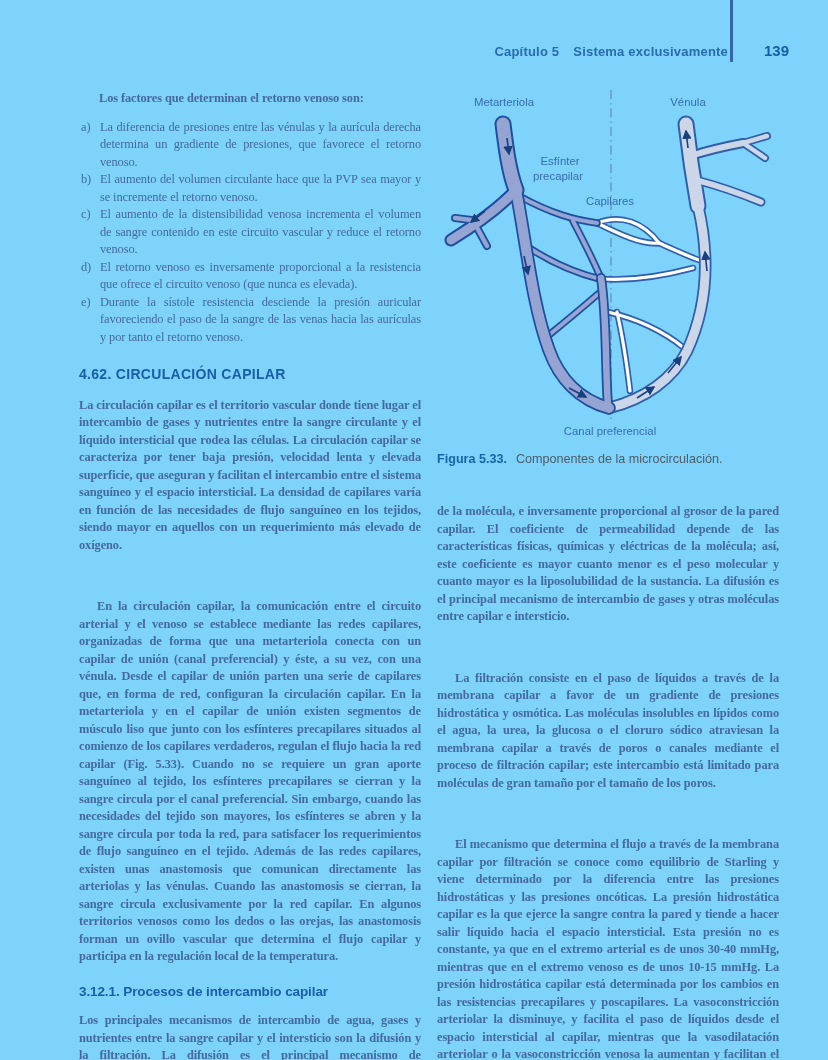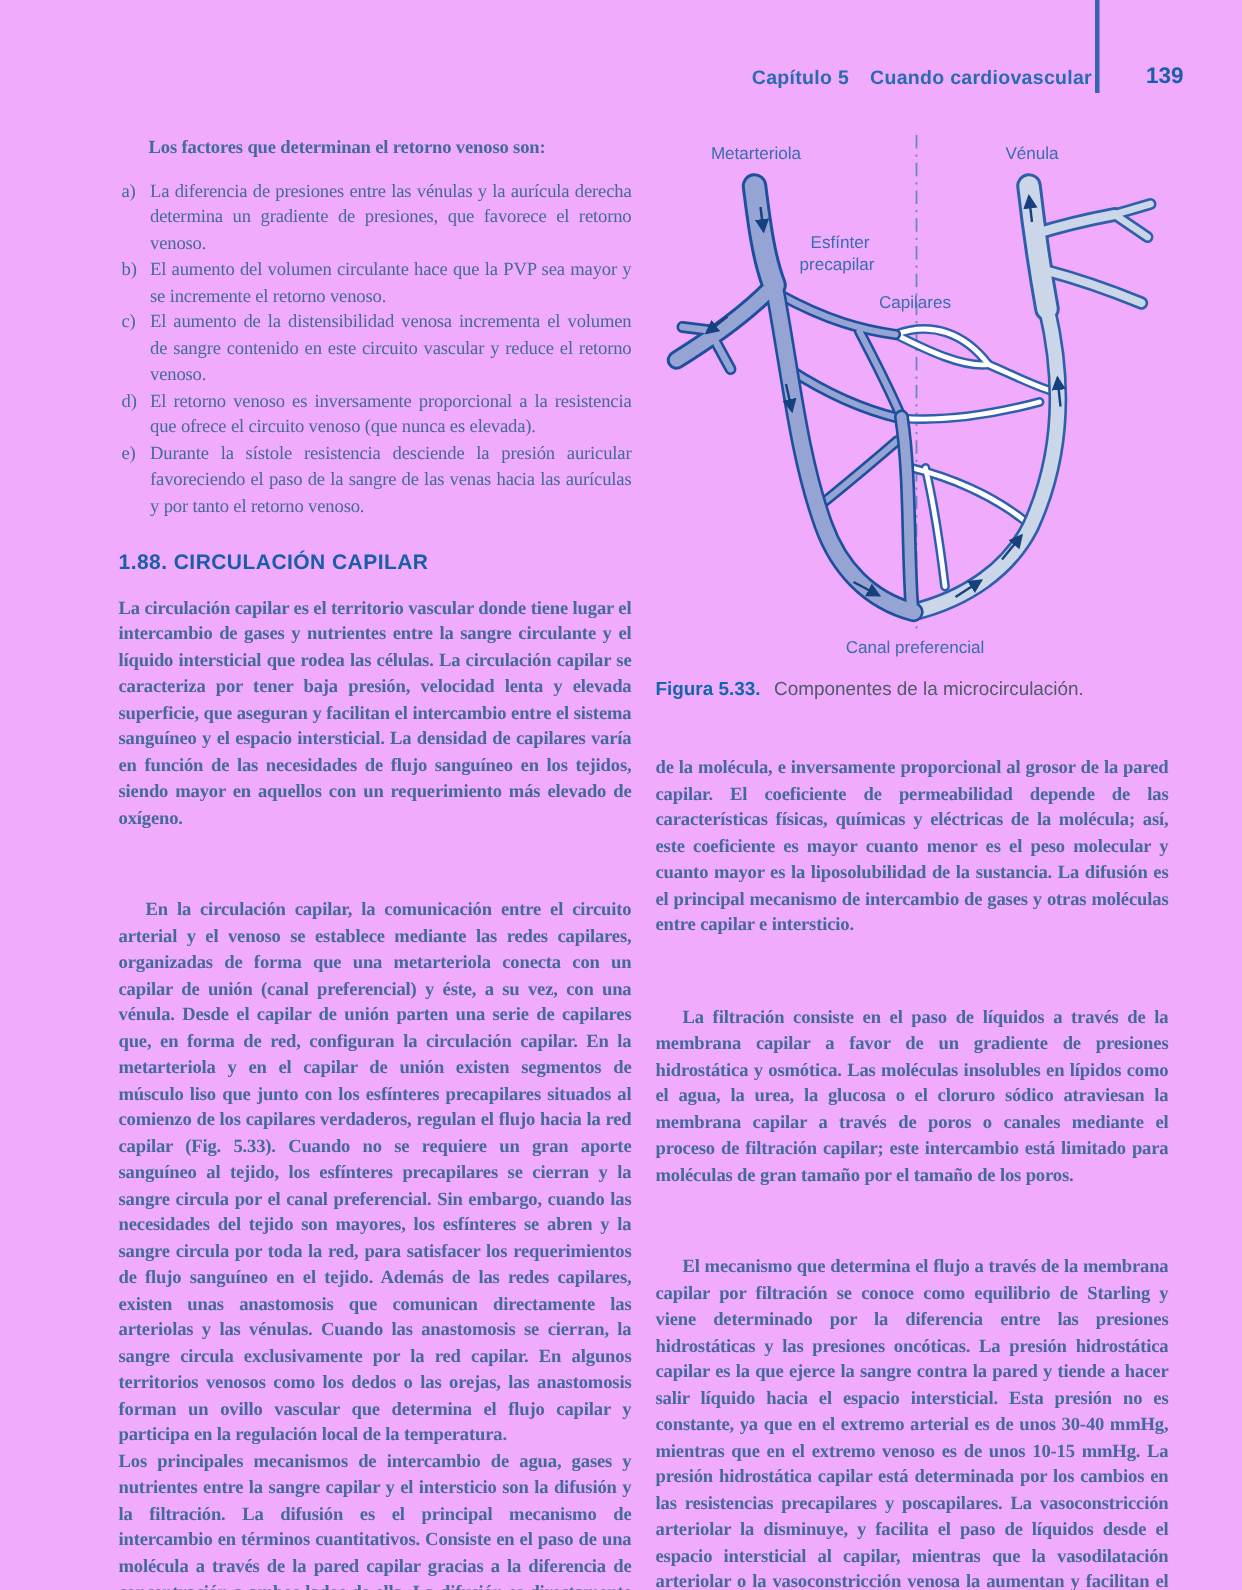--- a/index.html
+++ b/index.html
@@ -11,21 +11,21 @@
     --fig-outline:#1e4f9e;
     --fig-outline-venous:#2f5fab;
     --fig-arterial-fill:#96a4d4;
     --fig-venous-fill:#ccd6e9;
     --caption-gray:#4f5b66;
   }
   *{box-sizing:border-box;margin:0;padding:0;}
   html,body{background:#ffffff;}
   body{width:828px;height:1060px;position:relative;overflow:hidden;
        font-family:"Liberation Serif","DejaVu Serif",serif;}
-  .page{position:absolute;inset:0;background:#f0abfc;}
+  .page{position:absolute;inset:0;background:#7dd3fc;}
 
   
   .top-rule{position:absolute;left:730px;top:0;width:3px;height:62px;background:var(--rule-blue);}
   .running-head{position:absolute;top:44px;left:300px;width:428px;
        display:flex;justify-content:flex-end;gap:14px;
        font-family:"Liberation Sans","DejaVu Sans",sans-serif;
        font-size:13px;font-weight:600;color:var(--running-head-blue);letter-spacing:.2px;}
   .page-number{position:absolute;top:42px;left:764px;
        font-family:"Liberation Sans","DejaVu Sans",sans-serif;
        font-size:15px;font-weight:bold;color:var(--heading-blue);}
@@ -69,21 +69,21 @@
        font-size:11.4px;fill:var(--fig-label-blue);text-anchor:middle;}
 </style>
 </head>
 <body>
 
 <div class="page">
 
   <div class="top-rule"></div>
   <div class="running-head">
     <span>Capítulo 5</span>
-    <span>Cuando cardiovascular</span>
+    <span>Sistema exclusivamente</span>
   </div>
   <div class="page-number">139</div>
 
   <div class="col col-left">
     <p class="para intro">Los factores que determinan el retorno venoso son:</p>
     <div class="flist">
       <div class="li">
         <span class="lbl">a)</span>
         <span class="txt">La diferencia de presiones entre las vénulas y la aurícula derecha determina un gradiente de presiones, que favorece el retorno venoso.</span>
       </div>
@@ -97,23 +97,24 @@
       </div>
       <div class="li">
         <span class="lbl">d)</span>
         <span class="txt">El retorno venoso es inversamente proporcional a la resistencia que ofrece el circuito venoso (que nunca es elevada).</span>
       </div>
       <div class="li">
         <span class="lbl">e)</span>
         <span class="txt">Durante la sístole resistencia desciende la presión auricular favoreciendo el paso de la sangre de las venas hacia las aurículas y por tanto el retorno venoso.</span>
       </div>
     </div>
-    <h2 class="sec">1.88.  CIRCULACIÓN CAPILAR</h2>
+    <h2 class="sec">4.62.  CIRCULACIÓN CAPILAR</h2>
     <p class="para">La circulación capilar es el territorio vascular donde tiene lugar el intercambio de gases y nutrientes entre la sangre circulante y el líquido intersticial que rodea las células. La circulación capilar se caracteriza por tener baja presión, velocidad lenta y elevada superficie, que aseguran y facilitan el intercambio entre el sistema sanguíneo y el espacio intersticial. La densidad de capilares varía en función de las necesidades de flujo sanguíneo en los tejidos, siendo mayor en aquellos con un requerimiento más elevado de oxígeno.</p>
     <p class="para indent">En la circulación capilar, la comunicación entre el circuito arterial y el venoso se establece mediante las redes capilares, organizadas de forma que una metarteriola conecta con un capilar de unión (canal preferencial) y éste, a su vez, con una vénula. Desde el capilar de unión parten una serie de capilares que, en forma de red, configuran la circulación capilar. En la metarteriola y en el capilar de unión existen segmentos de músculo liso que junto con los esfínteres precapilares situados al comienzo de los capilares verdaderos, regulan el flujo hacia la red capilar (Fig. 5.33). Cuando no se requiere un gran aporte sanguíneo al tejido, los esfínteres precapilares se cierran y la sangre circula por el canal preferencial. Sin embargo, cuando las necesidades del tejido son mayores, los esfínteres se abren y la sangre circula por toda la red, para satisfacer los requerimientos de flujo sanguíneo en el tejido. Además de las redes capilares, existen unas anastomosis que comunican directamente las arteriolas y las vénulas. Cuando las anastomosis se cierran, la sangre circula exclusivamente por la red capilar. En algunos territorios venosos como los dedos o las orejas, las anastomosis forman un ovillo vascular que determina el flujo capilar y participa en la regulación local de la temperatura.</p>
+    <h3 class="sub">3.12.1.  Procesos de intercambio capilar</h3>
     <p class="para">Los principales mecanismos de intercambio de agua, gases y nutrientes entre la sangre capilar y el intersticio son la difusión y la filtración. La difusión es el principal mecanismo de intercambio en términos cuantitativos. Consiste en el paso de una molécula a través de la pared capilar gracias a la diferencia de concentración a ambos lados de ella. La difusión es directamente proporcional a la superficie de intercambio y al coeficiente de permeabilidad</p>
   </div>
 
   <div class="figure-wrap">
     <svg width="342" height="357" viewBox="0 0 342 357">
       <defs>
         <marker id="ah" markerWidth="7" markerHeight="7" refX="5" refY="3" orient="auto">
           <path d="M0,0 L6,3 L0,6 z" fill="#17407e"></path>
         </marker>
       </defs>

